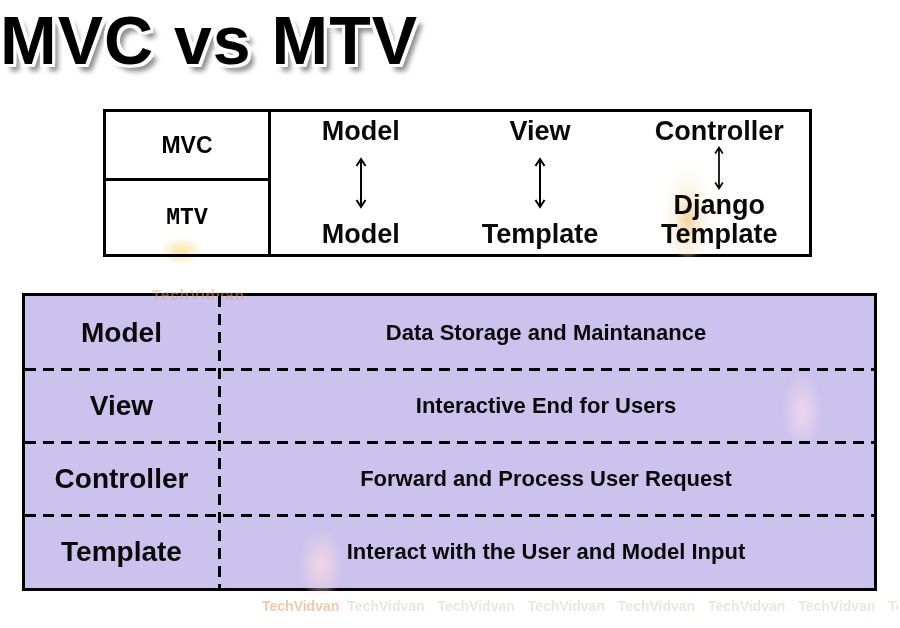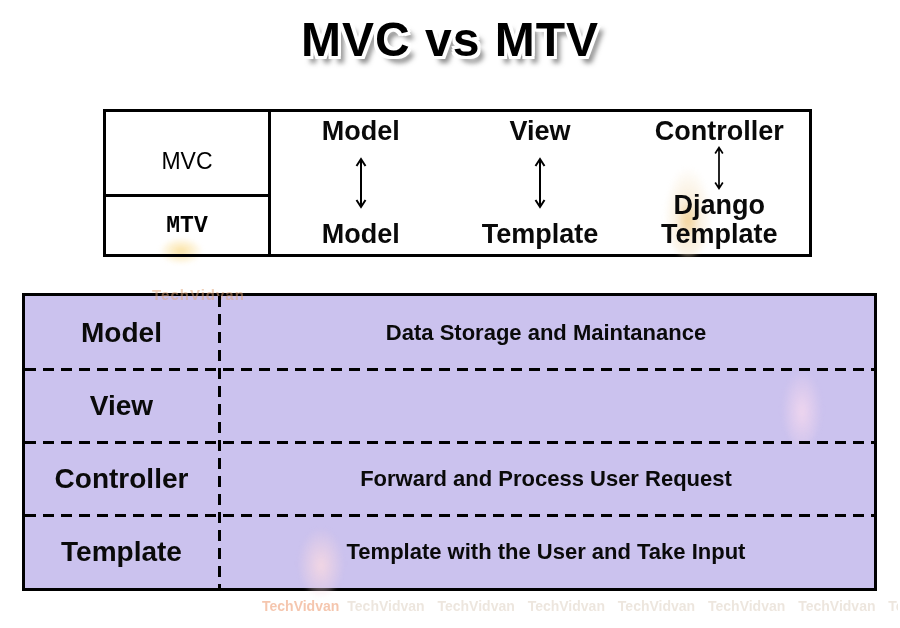--- a/index.html
+++ b/index.html
@@ -3,39 +3,39 @@
 <meta charset="utf-8">
 <style>
   html,body{margin:0;padding:0;background:#fff;}
   .stage{
     position:relative;width:900px;height:628px;background:#fff;overflow:hidden;
     font-family:"Liberation Sans",sans-serif;color:#000;
   }
   
   .page-title{
     position:absolute;top:2px;left:0;width:100%;height:76px;line-height:76px;
-    text-align:center;font-size:48px;font-weight:bold;letter-spacing:1px;color:#000;
+    text-align:left;font-size:68px;font-weight:bold;letter-spacing:1px;color:#000;
     text-shadow:
       -3px -3px 0 #fff, 3px -3px 0 #fff, -3px 3px 0 #fff, 3px 3px 0 #fff,
       -3px 0 0 #fff, 3px 0 0 #fff, 0 -3px 0 #fff, 0 3px 0 #fff,
       6px 7px 5px rgba(110,110,110,0.8);
   }
   
   .cmp-table{
     position:absolute;left:103px;top:109px;width:709px;height:148px;
     border:3px solid #000;box-sizing:border-box;display:flex;
   }
   .cmp-left{
     width:165px;border-right:3px solid #000;box-sizing:border-box;
     display:flex;flex-direction:column;position:relative;z-index:1;
   }
   .cmp-cell-top{
     height:69px;border-bottom:3px solid #000;box-sizing:border-box;
     display:flex;align-items:center;justify-content:center;
-    font-size:23px;font-weight:normal;margin-top:16px;
+    font-size:23px;font-weight:bold;
   }
   .cmp-cell-bottom{
     flex:1;display:flex;align-items:center;justify-content:center;
     font-size:23px;font-weight:bold;font-family:Liberation Mono, monospace;
   }
   .cmp-right{flex:1;display:flex;position:relative;z-index:1;}
   .cmp-col{
     flex:1;display:flex;flex-direction:column;align-items:center;
     justify-content:space-between;padding:5px 4px 6px 4px;box-sizing:border-box;
     text-align:center;
@@ -140,28 +140,29 @@
     <div class="flame flame-pink-right"></div>
     <div class="flame flame-pink-left"></div>
     <div class="v-divider"></div>
 
     <div class="def-row">
       <div class="def-term">Model</div>
       <div class="def-desc">Data Storage and Maintanance</div>
     </div>
     <div class="def-row">
       <div class="def-term">View</div>
+      <div class="def-desc">Interactive End for Users</div>
     </div>
     <div class="def-row">
       <div class="def-term">Controller</div>
       <div class="def-desc">Forward and Process User Request</div>
     </div>
     <div class="def-row">
       <div class="def-term">Template</div>
-      <div class="def-desc">Template with the User and Take Input</div>
+      <div class="def-desc">Interact with the User and Model Input</div>
     </div>
   </div>
 
   <div class="wm-strip">
     <span class="wm-first">TechVidvan</span><span class="wm-rest">TechVidvan  TechVidvan  TechVidvan  TechVidvan  TechVidvan  TechVidvan  TechVidvan  TechVidvan  TechVidvan  TechVidvan  TechVidvan  TechVidvan  </span>
   </div>
 
 </div>
 
 </body></html>

